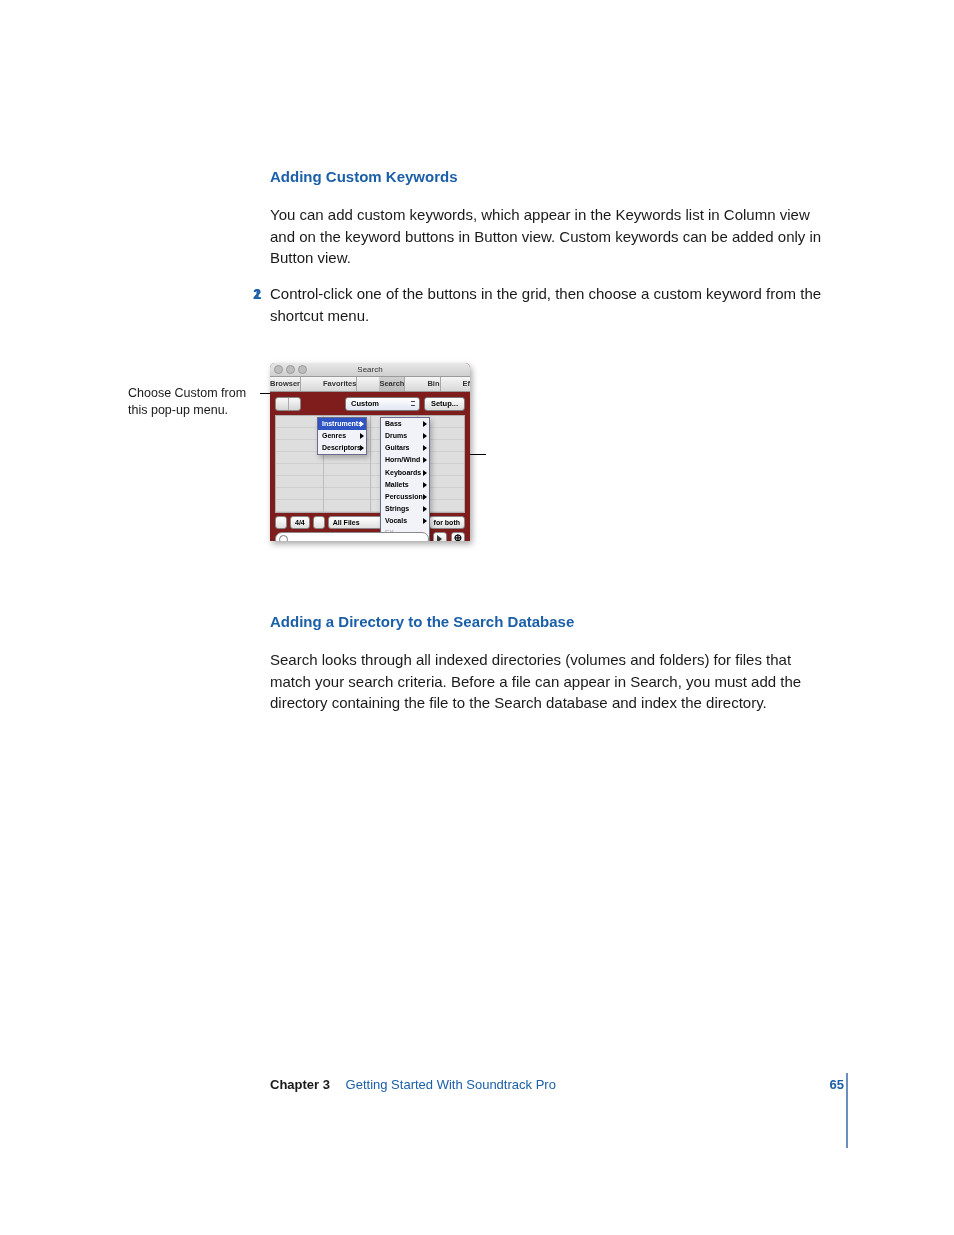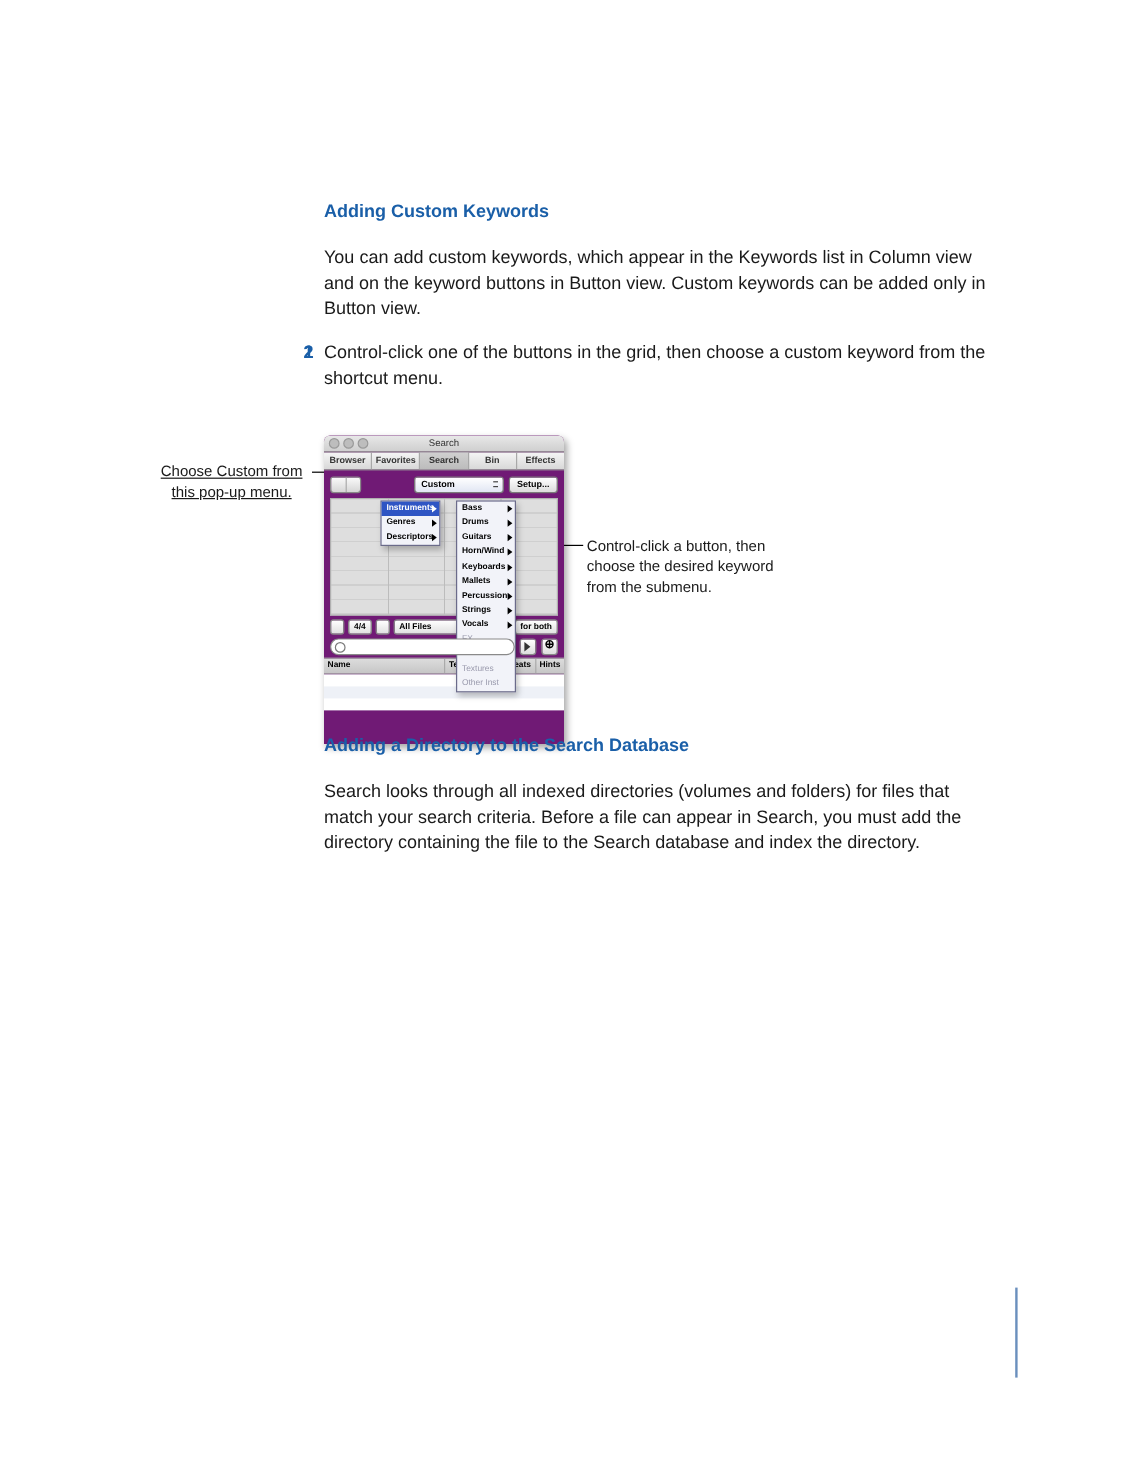--- a/index.html
+++ b/index.html
@@ -76,24 +76,23 @@
     height: 75px;
     background: #6a8fbd;
   }
 
   
   .callout-left {
     position: absolute;
     left: 128px;
     top: 385px;
     width: 130px;
-    text-align: center;
+    text-align: left;
     font-size: 12.5px;
     line-height: 1.35;
-    text-decoration: underline;
   }
   .callout-right {
     position: absolute;
     left: 489px;
     top: 447px;
     width: 160px;
     font-size: 12.5px;
     line-height: 1.35;
   }
   .leader {
@@ -101,46 +100,47 @@
     background: #000;
     height: 1px;
   }
 
   
   .shot {
     position: absolute;
     left: 270px;
     top: 363px;
     width: 200px;
-    height: 257px;
+    height: 178px;
     font-family: "Lucida Grande", Arial, sans-serif;
     font-size: 8px;
     color: #000;
     box-shadow: 2px 3px 6px rgba(0,0,0,.35);
-    background: #701a75;
+    background: #7f1d1d;
     border-radius: 5px 5px 0 0;
     overflow: hidden;
   }
   .shot .titlebar {
     height: 13px;
     background: linear-gradient(#e8e8e8,#cfcfcf);
     border-bottom: 1px solid #9a9a9a;
     position: relative;
     text-align: center;
     line-height: 13px;
     font-size: 8px;
     color: #333;
   }
   .traffic { position: absolute; left:4px; top:2px; display:flex; gap:3px;}
   .traffic span{ width:7px;height:7px;border-radius:50%; background:#bdbdbd; border:1px solid #9a9a9a;}
   .tabs {
     display: flex;
     height: 14px;
     background: linear-gradient(#f5f5f5,#d8d8d8);
     border-bottom: 1px solid #9a9a9a;
+    gap: 22px;
   }
   .tabs div {
     flex: 1;
     border-right: 1px solid #a8a8a8;
     text-align: center;
     line-height: 14px;
     font-size: 7.5px;
     font-weight: 700;
     color: #333;
   }
@@ -274,21 +274,20 @@
     <p>You can add custom keywords, which appear in the Keywords list in Column view and on the keyword buttons in Button view. Custom keywords can be added only in Button view.</p>
     <ol class="steps">
       <li><span class="num">1</span></li>
       <li><span class="num">2</span><span>Control-click one of the buttons in the grid, then choose a custom keyword from the shortcut menu.</span></li>
     </ol>
   </div>
 
   <div class="callout-left">Choose Custom from this pop-up menu.</div>
   <div class="leader" style="left:260px; top:393px; width:50px;"></div>
 
-  <div class="callout-right">Control-click a button, then choose the desired keyword from the submenu.</div>
   <div class="leader" style="left:430px; top:454px; width:56px;"></div>
 
   <div class="shot">
     <div class="titlebar">
       <div class="traffic">
           <span></span>
           <span></span>
           <span></span>
         </div>
       <span>Search</span>
@@ -352,15 +351,22 @@
       <div style="border-right:none">Hints</div>
     </div>
     <div class="list-body"></div>
   </div>
 
   <div class="body-col" style="top:611px;">
     <h3 class="section">Adding a Directory to the Search Database</h3>
     <p>Search looks through all indexed directories (volumes and folders) for files that match your search criteria. Before a file can appear in Search, you must add the directory containing the file to the Search database and index the directory.</p>
   </div>
 
+  <div class="footer">
+    <div>
+      <span class="chap">Chapter 3</span>
+      <span class="title">Getting Started With Soundtrack Pro</span>
+    </div>
+    <div class="pnum">65</div>
+  </div>
   <div class="footer-rule"></div>
 
 </div>
 
 </body></html>

